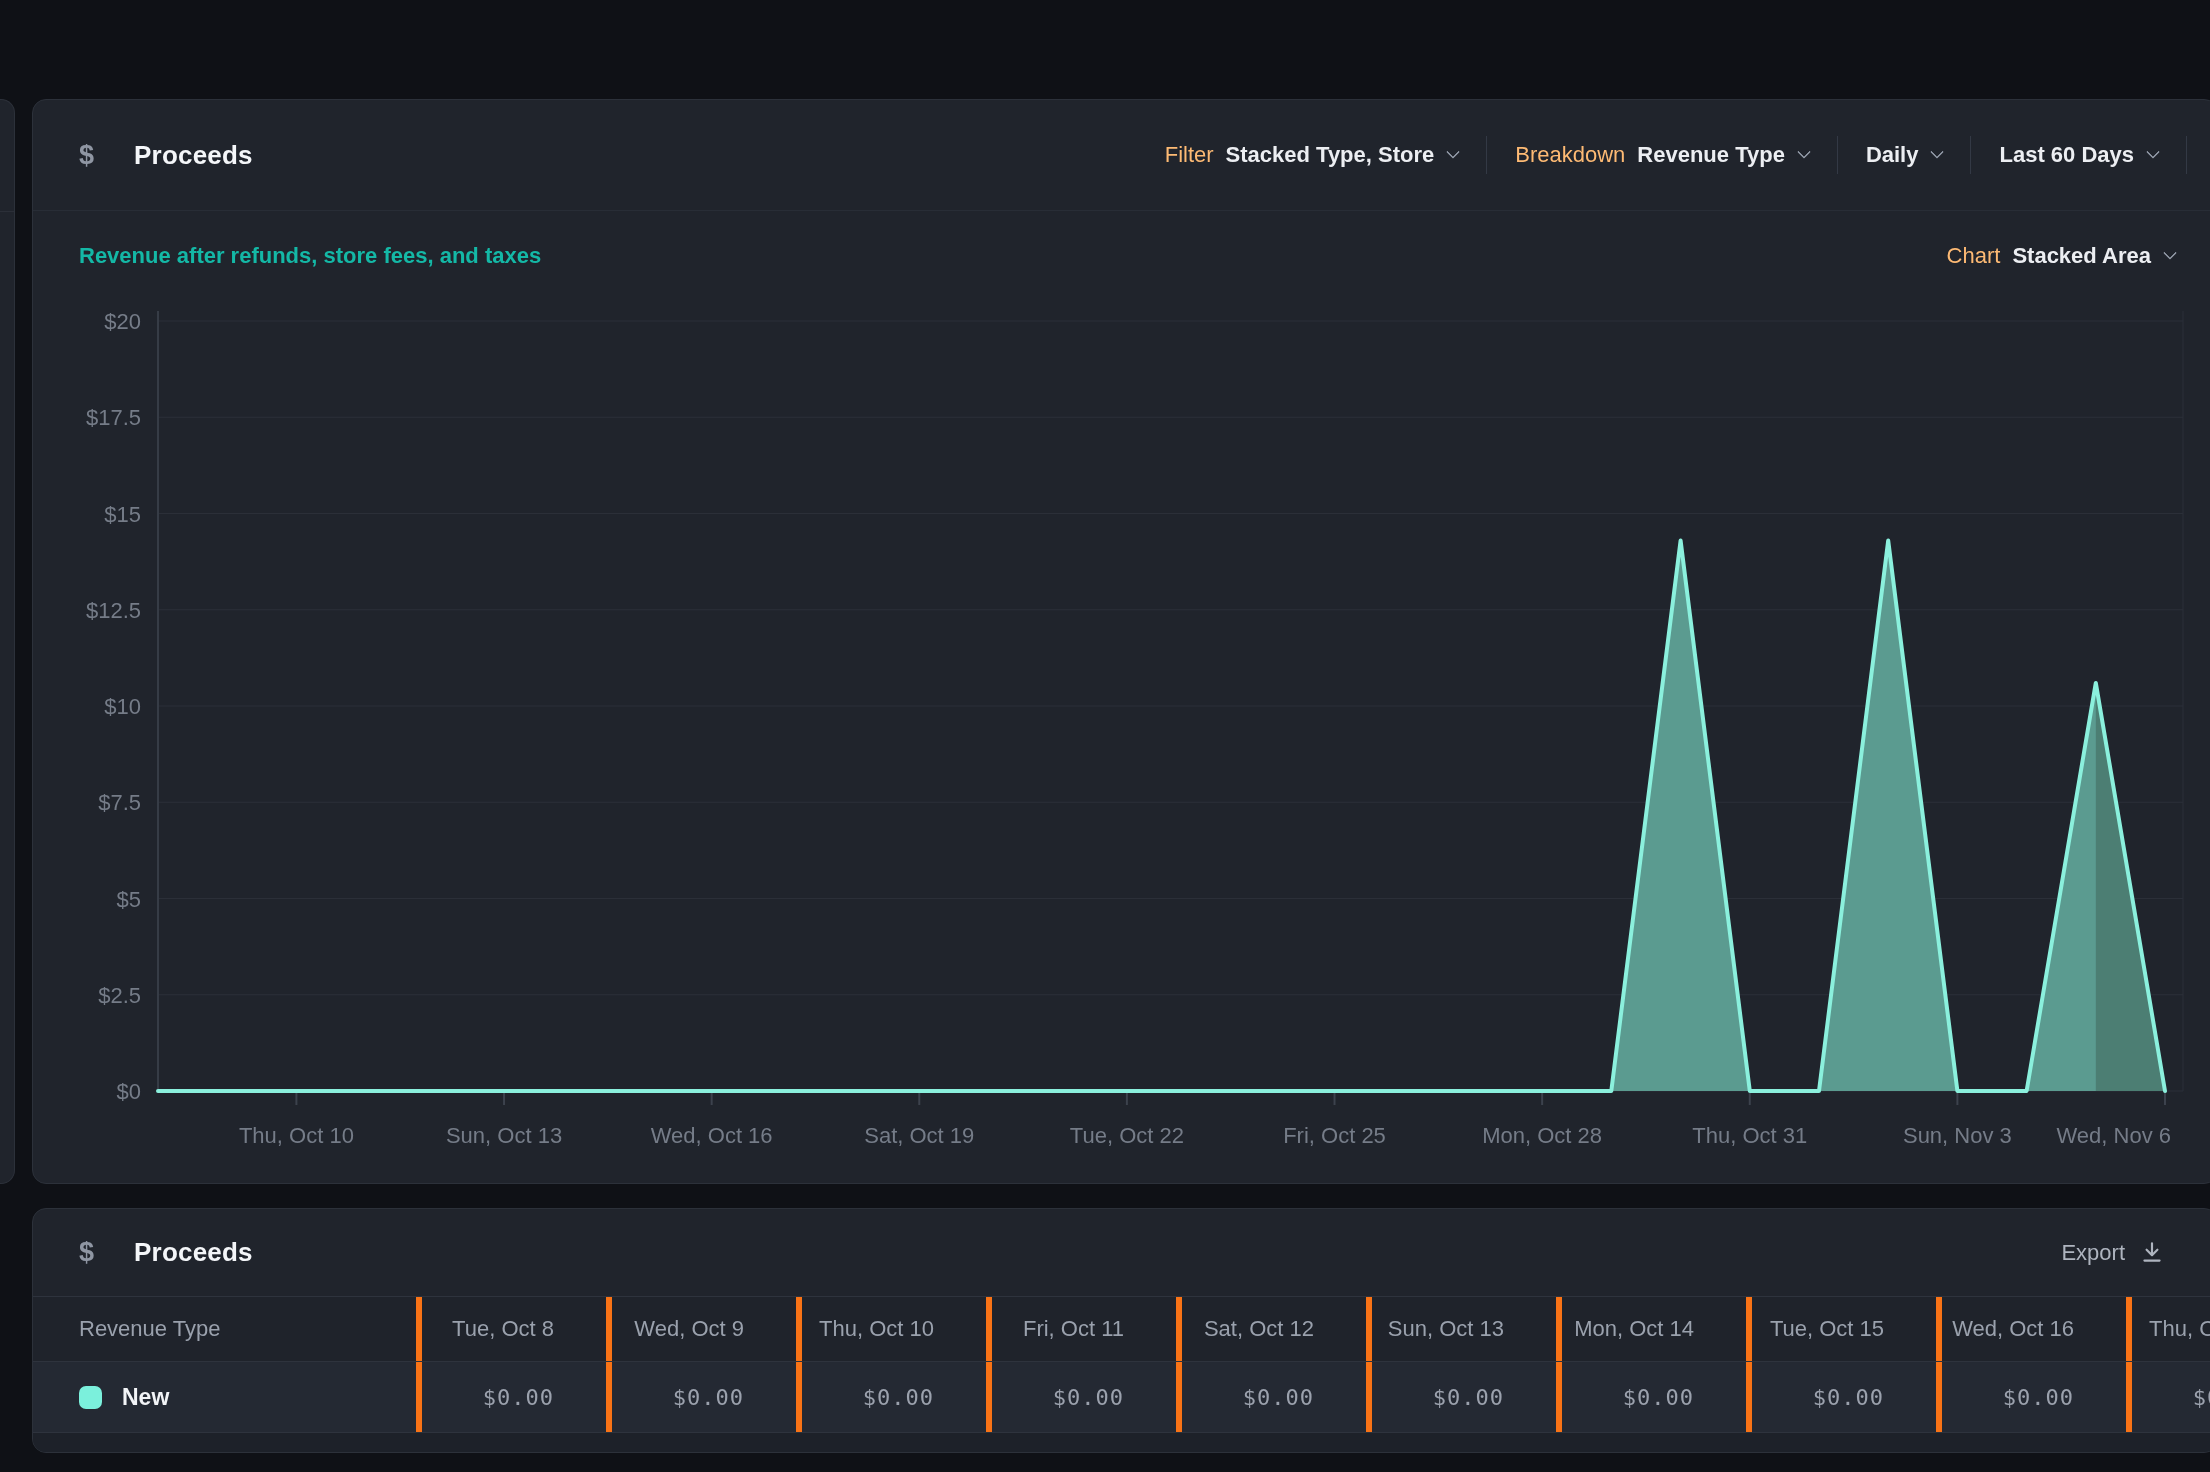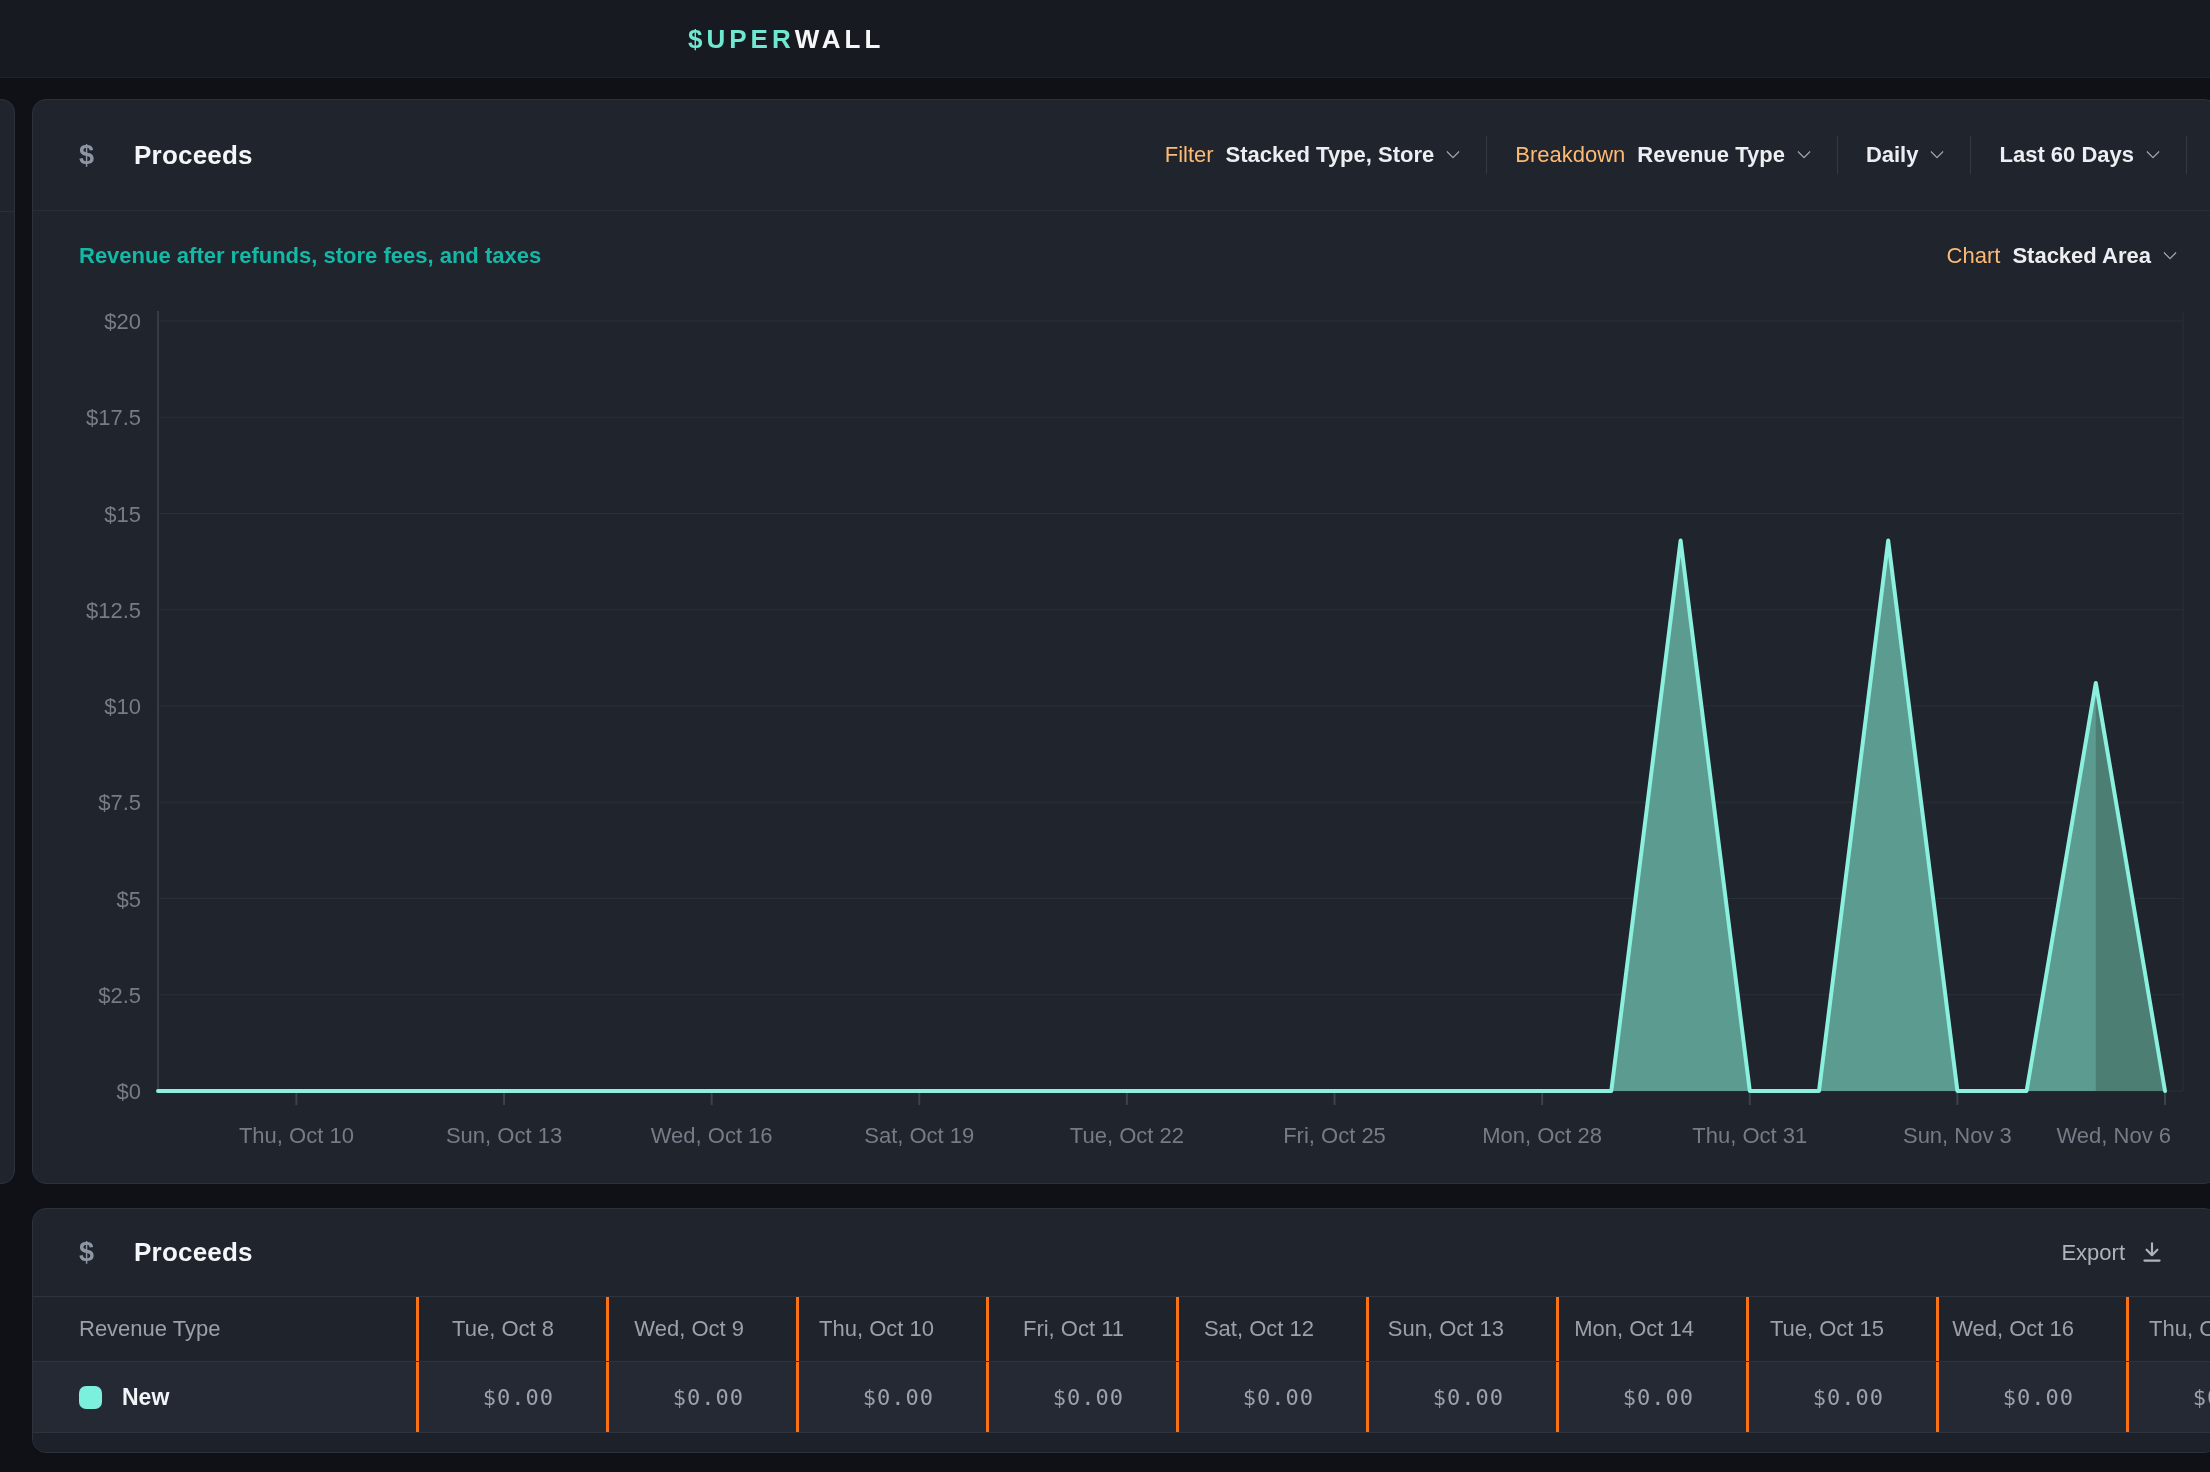--- a/index.html
+++ b/index.html
@@ -56,41 +56,35 @@
                   padding:0 52px 0 46px; }
   .export-btn { display:flex; align-items:flex-start; gap:14px; background:none; border:none;
                 color:#aeb4bf; font-size:22px; font-family:"Liberation Sans",sans-serif;
                 cursor:pointer; }
 
   .ptable { position:absolute; left:0; top:87px; width:2300px; border-top:1px solid #2e333d; }
   .trow { display:grid; grid-template-columns:383px repeat(10,190px); }
   .trow.head  { height:64px; background:#1f232b; }
   .trow.body  { height:72px; background:#242933; border-top:1px solid #2e333d; border-bottom:1px solid #2e333d; }
   .tcell { display:flex; align-items:center; justify-content:flex-end;
-           padding:0 52px 0 0; border-left:3px solid #f97316; overflow:hidden; }
+           padding:0 52px 0 0; border-left:6px solid #f97316; overflow:hidden; }
   .tcell:first-child { border-left:none; justify-content:flex-start; padding:0 0 0 46px; }
   .trow.head .tcell { font-size:22px; color:#9aa1ad; }
   .trow.body .tcell { font-family:"DejaVu Sans Mono", monospace; font-size:22px;
                       color:#9ba1ad; letter-spacing:1px; }
   .trow.body .tcell.rowlabel { font-family:"Liberation Sans",sans-serif; font-size:23px;
                                font-weight:600; color:#f2f4f7; letter-spacing:0; }
   .swatch { width:23px; height:23px; border-radius:7px; margin-right:20px; flex:0 0 auto; }
   .strip { position:absolute; left:0; right:0; top:224px; height:21px; background:#1d2129; }
 </style>
 </head>
 <body>
 
 <div class="page">
 
-  <header class="topbar">
-    <div class="logo">
-      <span class="accent">$UPER</span>
-        <span class="rest">WALL</span>
-    </div>
-  </header>
 
   <aside class="sliver">
     <div class="hdr-line"></div>
   </aside>
 
   <section class="card chart-card">
     <div class="card-header">
       <div class="title-group">
         <span class="dollar">$</span>
         <h2 class="card-title">Proceeds</h2>

